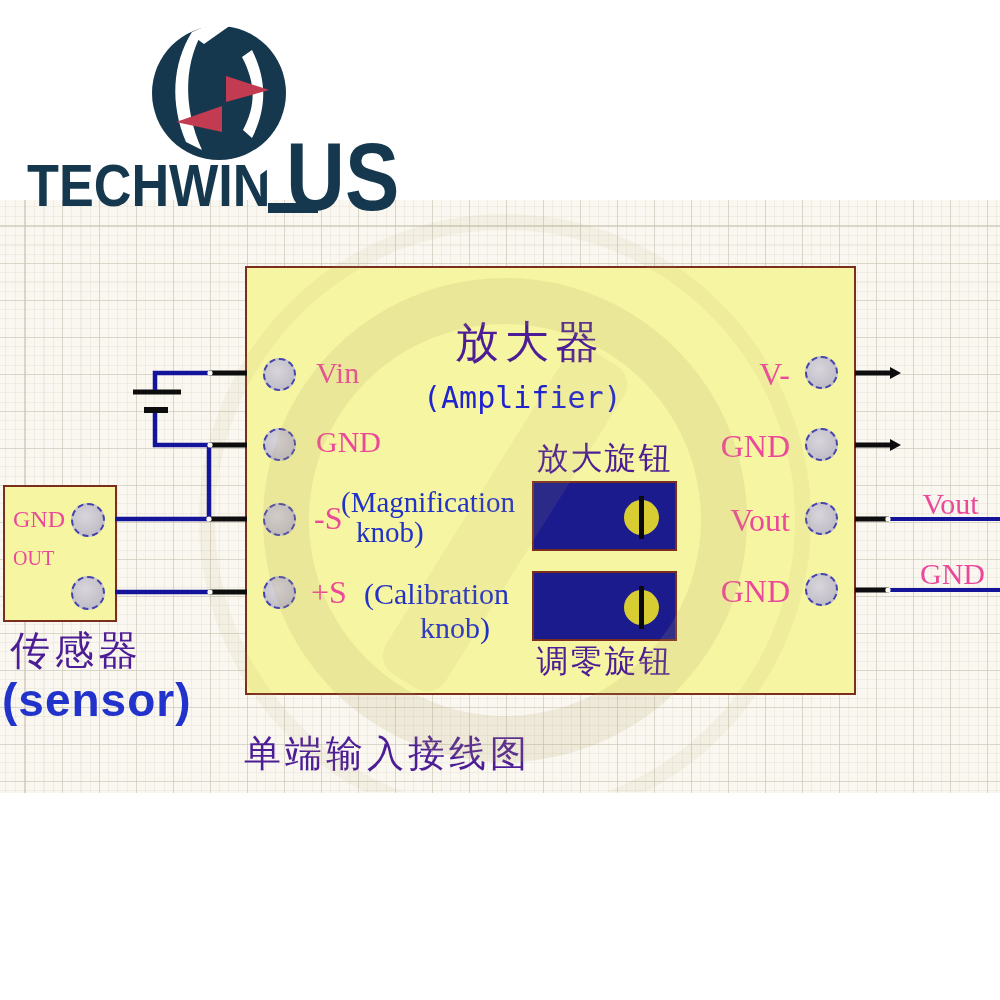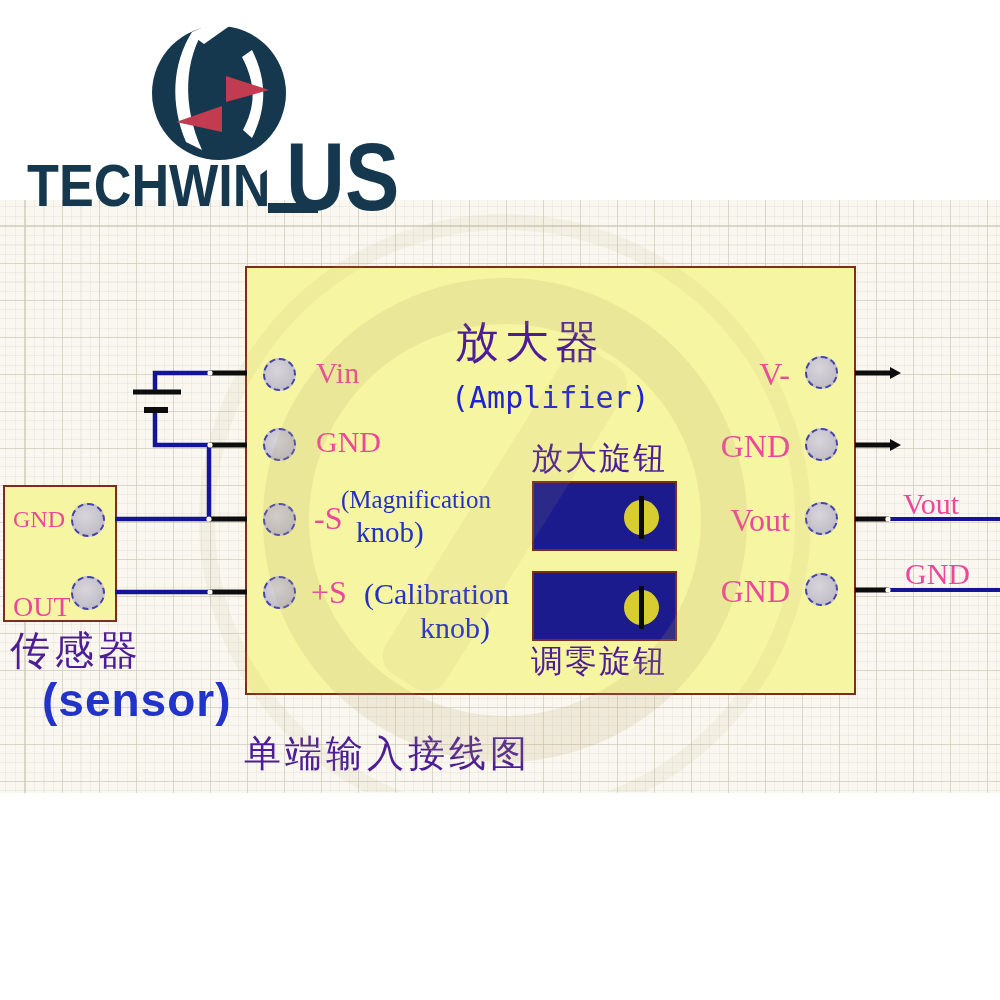--- a/index.html
+++ b/index.html
@@ -19,21 +19,21 @@
   .sensor{left:3px;top:485px;width:114px;height:137px;}
   
   .pin{position:absolute;width:33px;height:33px;border-radius:50%;box-sizing:border-box;
        border:2px dashed #4444AE;
        background:radial-gradient(circle at 42% 38%, #D8D5DC 0%, #C7C4CD 55%, #B7B4BF 100%);}
   .pin.lg{width:34px;height:34px;}
   
   .lbl{position:absolute;white-space:nowrap;line-height:1.05;color:#ec4899;
        font-family:"Liberation Serif", serif;font-size:30px;}
   .r{text-align:right;}
-  .c{}
+  .c{text-align:center;}
   .blue{color:#2231C8;}
   .gothic{font-family:"DejaVu Sans Mono", monospace;color:#1F23D0;}
   .cjk{color:#4c1d95;font-family:"Liberation Serif", serif;}
   
   .pot{position:absolute;width:145px;height:70px;background:#1B1B8E;border:2px solid #7B2E1E;box-sizing:border-box;}
   .knob{position:absolute;left:90px;top:17px;width:35px;height:35px;border-radius:50%;background:#D8CC33;}
   .slot{position:absolute;left:15px;top:-4px;width:5px;height:43px;background:#0A0A0A;}
   
   .brand{position:absolute;color:#16384E;font-weight:bold;line-height:1;white-space:nowrap;}
   .svg-overlay{position:absolute;left:0;top:0;width:1000px;height:1000px;pointer-events:none;}
@@ -43,31 +43,31 @@
 
 <div class="stage">
 
   <div class="canvas"></div>
 
   <div class="block amp"></div>
 
   <div class="block sensor"></div>
 
   <div class="lbl cjk" style="left:455px;top:320px;font-size:44px;letter-spacing:6px;">放大器</div>
-  <div class="lbl gothic" style="left:423px;top:382px;font-size:30px;margin-left:28px;">(Amplifier)</div>
+  <div class="lbl gothic" style="left:423px;top:382px;font-size:30px;">(Amplifier)</div>
 
   <div class="pin" style="left:263px;top:358px;"></div>
   <div class="pin" style="left:263px;top:428px;"></div>
   <div class="pin" style="left:263px;top:503px;"></div>
   <div class="pin" style="left:263px;top:576px;"></div>
 
   <div class="lbl" style="left:316px;top:357px;">Vin</div>
   <div class="lbl" style="left:316px;top:426px;">GND</div>
   <div class="lbl" style="left:314px;top:502px;font-size:32px;">-S</div>
-  <div class="lbl blue" style="left:341px;top:487px;font-size:25px;">(Magnification</div>
+  <div class="lbl blue" style="left:341px;top:487px;font-size:29px;">(Magnification</div>
   <div class="lbl blue" style="left:356px;top:517px;font-size:29px;">knob)</div>
   <div class="lbl" style="left:311px;top:576px;font-size:32px;">+S</div>
   <div class="lbl blue" style="left:364px;top:578px;font-size:30px;">(Calibration</div>
   <div class="lbl blue" style="left:420px;top:612px;font-size:30px;">knob)</div>
 
   <div class="pin" style="left:805px;top:356px;"></div>
   <div class="pin" style="left:805px;top:428px;"></div>
   <div class="pin" style="left:805px;top:502px;"></div>
   <div class="pin" style="left:805px;top:573px;"></div>
 
@@ -85,25 +85,25 @@
   <div class="pot" style="left:532px;top:571px;">
     <div class="knob">
       <div class="slot"></div>
     </div>
   </div>
   <div class="lbl cjk c" style="left:531px;top:645px;width:147px;font-size:32px;letter-spacing:2px;">调零旋钮</div>
 
   <div class="lbl cjk" style="left:244px;top:735px;font-size:37px;letter-spacing:4px;">单端输入接线图</div>
 
   <div class="lbl" style="left:13px;top:507px;font-size:24px;">GND</div>
-  <div class="lbl" style="left:13px;top:592px;font-size:28px;">OUT</div>
+  <div class="lbl" style="left:13px;top:548px;font-size:20px;">OUT</div>
   <div class="pin lg" style="left:71px;top:503px;"></div>
   <div class="pin lg" style="left:71px;top:576px;"></div>
   <div class="lbl cjk" style="left:10px;top:630px;font-size:40px;letter-spacing:4px;">传感器</div>
-  <div class="lbl" style="left:2px;top:676px;font-size:46px;font-weight:bold;letter-spacing:1px;color:#2233CC;font-family:'Liberation Sans',sans-serif;margin-left:40px;">(sensor)</div>
+  <div class="lbl" style="left:2px;top:676px;font-size:46px;font-weight:bold;letter-spacing:1px;color:#2233CC;font-family:'Liberation Sans',sans-serif;">(sensor)</div>
 
   <div class="lbl c" style="left:903px;top:488px;width:95px;">Vout</div>
   <div class="lbl c" style="left:905px;top:558px;width:95px;">GND</div>
 
   <div class="brand" style="left:27px;top:156px;font-size:60px;transform:scaleX(0.87);transform-origin:left top;">TECHWIN</div>
   <div style="position:absolute;left:268px;top:203px;width:50px;height:10px;background:#16384E;"></div>
   <div class="brand" style="left:286px;top:129px;font-size:96px;transform:scaleX(0.85);transform-origin:left top;">US</div>
 
   <svg class="svg-overlay" viewBox="0 0 1000 1000">
     <defs>

